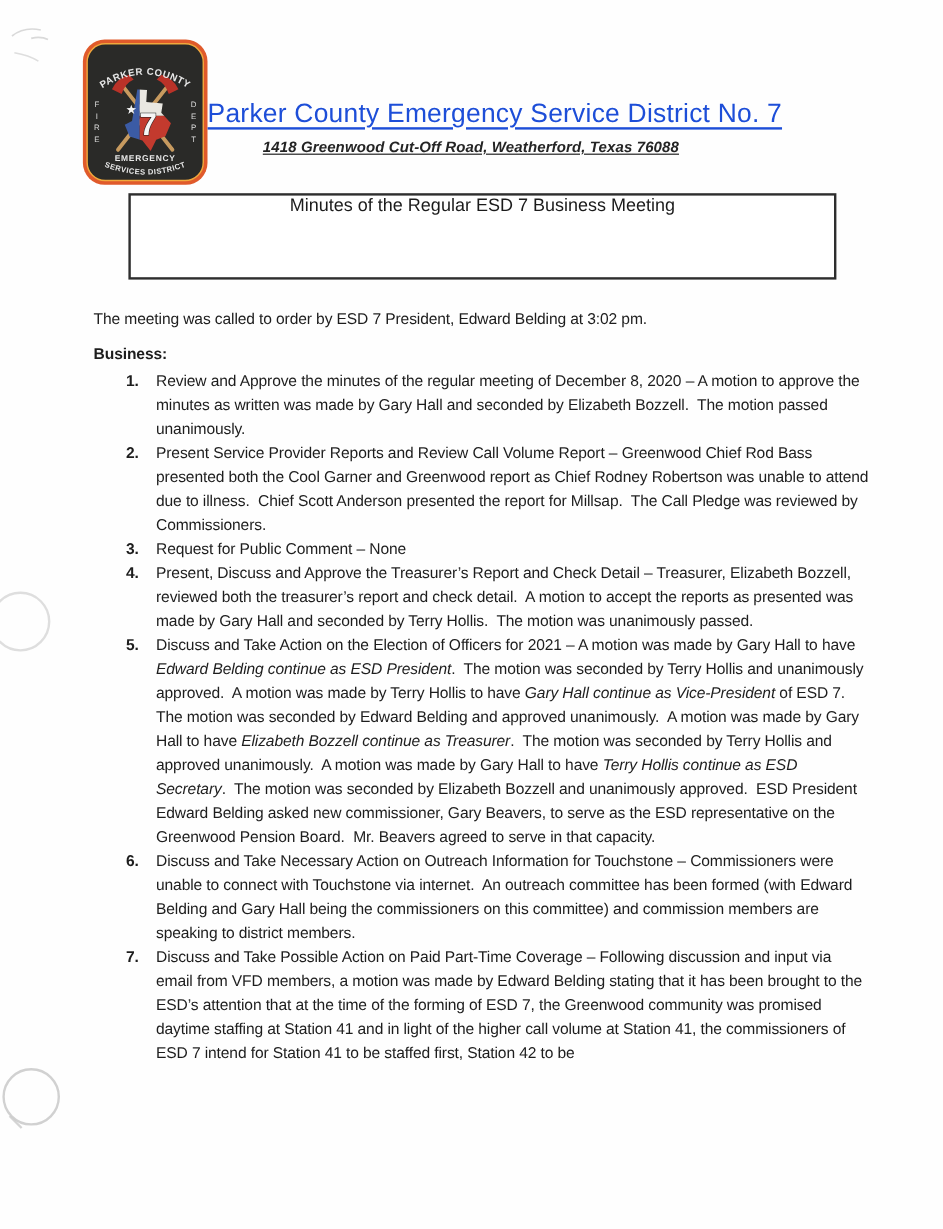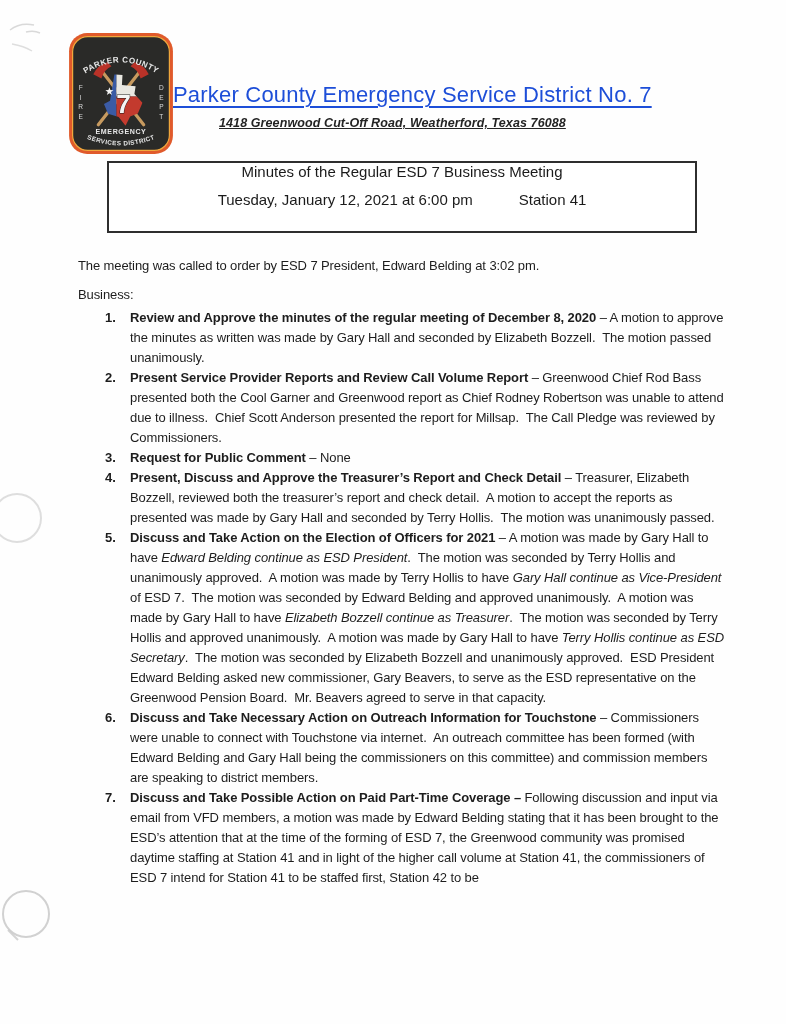--- a/index.html
+++ b/index.html
@@ -25,26 +25,26 @@
   .meeting-box{
     position:absolute;left:107px;top:161px;width:586px;height:68px;
     border:2px solid #2e2e2e;text-align:center;background:#fff;
   }
   .mb-line1{font-size:15px;color:#1b1b1b;}
   .mb-line2{margin-top:11px;font-size:15px;color:#1b1b1b;display:flex;justify-content:center;gap:46px;}
 
   
   .content{position:absolute;left:78px;top:256px;width:648px;}
   .para{margin:0 0 9px 0;font-size:13px;line-height:20px;white-space:pre-wrap;letter-spacing:-.1px;}
-  .para.bold{font-weight:normal;margin-bottom:3px;}
+  .para.bold{font-weight:bold;margin-bottom:3px;}
   ol.items{list-style:none;margin:0;padding:0 0 0 27px;}
   ol.items li{display:flex;font-size:13px;line-height:20px;letter-spacing:-.1px;}
   ol.items .num{flex:none;width:25px;font-weight:bold;}
   ol.items .itxt{flex:1;white-space:pre-wrap;}
-  ol.items .itxt .b{font-weight:bold;}
+  ol.items .itxt .b{font-weight:normal;}
   ol.items .itxt .i{font-style:italic;}
   ol.items .itxt .n{font-weight:normal;}
 </style>
 </head>
 <body>
 
 <div class="sheet">
 
   <svg class="artifact" style="left:4px;top:14px;" width="70" height="44">
     <path d="M6,16 q10,-8 24,-5 m-8,7 q8,-2 14,1" stroke="#cfcfcf" stroke-width="1.4" fill="none" opacity="0.8"></path>
@@ -94,24 +94,20 @@
     <text font-size="6.3" font-weight="bold" fill="#e8e8e8" letter-spacing="0.4">
       <textPath href="#arcBot" startOffset="50%" text-anchor="middle">SERVICES DISTRICT</textPath>
     </text>
   </svg>
 
   <h1 class="org-title">Parker County Emergency Service District No. 7</h1>
   <div class="org-address">1418 Greenwood Cut-Off Road, Weatherford, Texas 76088</div>
 
   <section class="meeting-box">
     <div class="mb-line1">Minutes of the Regular ESD 7 Business Meeting</div>
-    <div class="mb-line2">
-      <span>Tuesday, January 12, 2021 at 6:00 pm</span>
-      <span>Station 41</span>
-    </div>
   </section>
 
   <div class="content">
     <p class="para">The meeting was called to order by ESD 7 President, Edward Belding at 3:02 pm.</p>
     <p class="para bold">Business:</p>
     <ol class="items">
         <li>
           <span class="num">1.</span>
           <div class="itxt"><span class="b">Review and Approve the minutes of the regular meeting of December 8, 2020</span><span class="n"> – A motion to approve the minutes as written was made by Gary Hall and seconded by Elizabeth Bozzell.  The motion passed unanimously.</span></div>
         </li>

